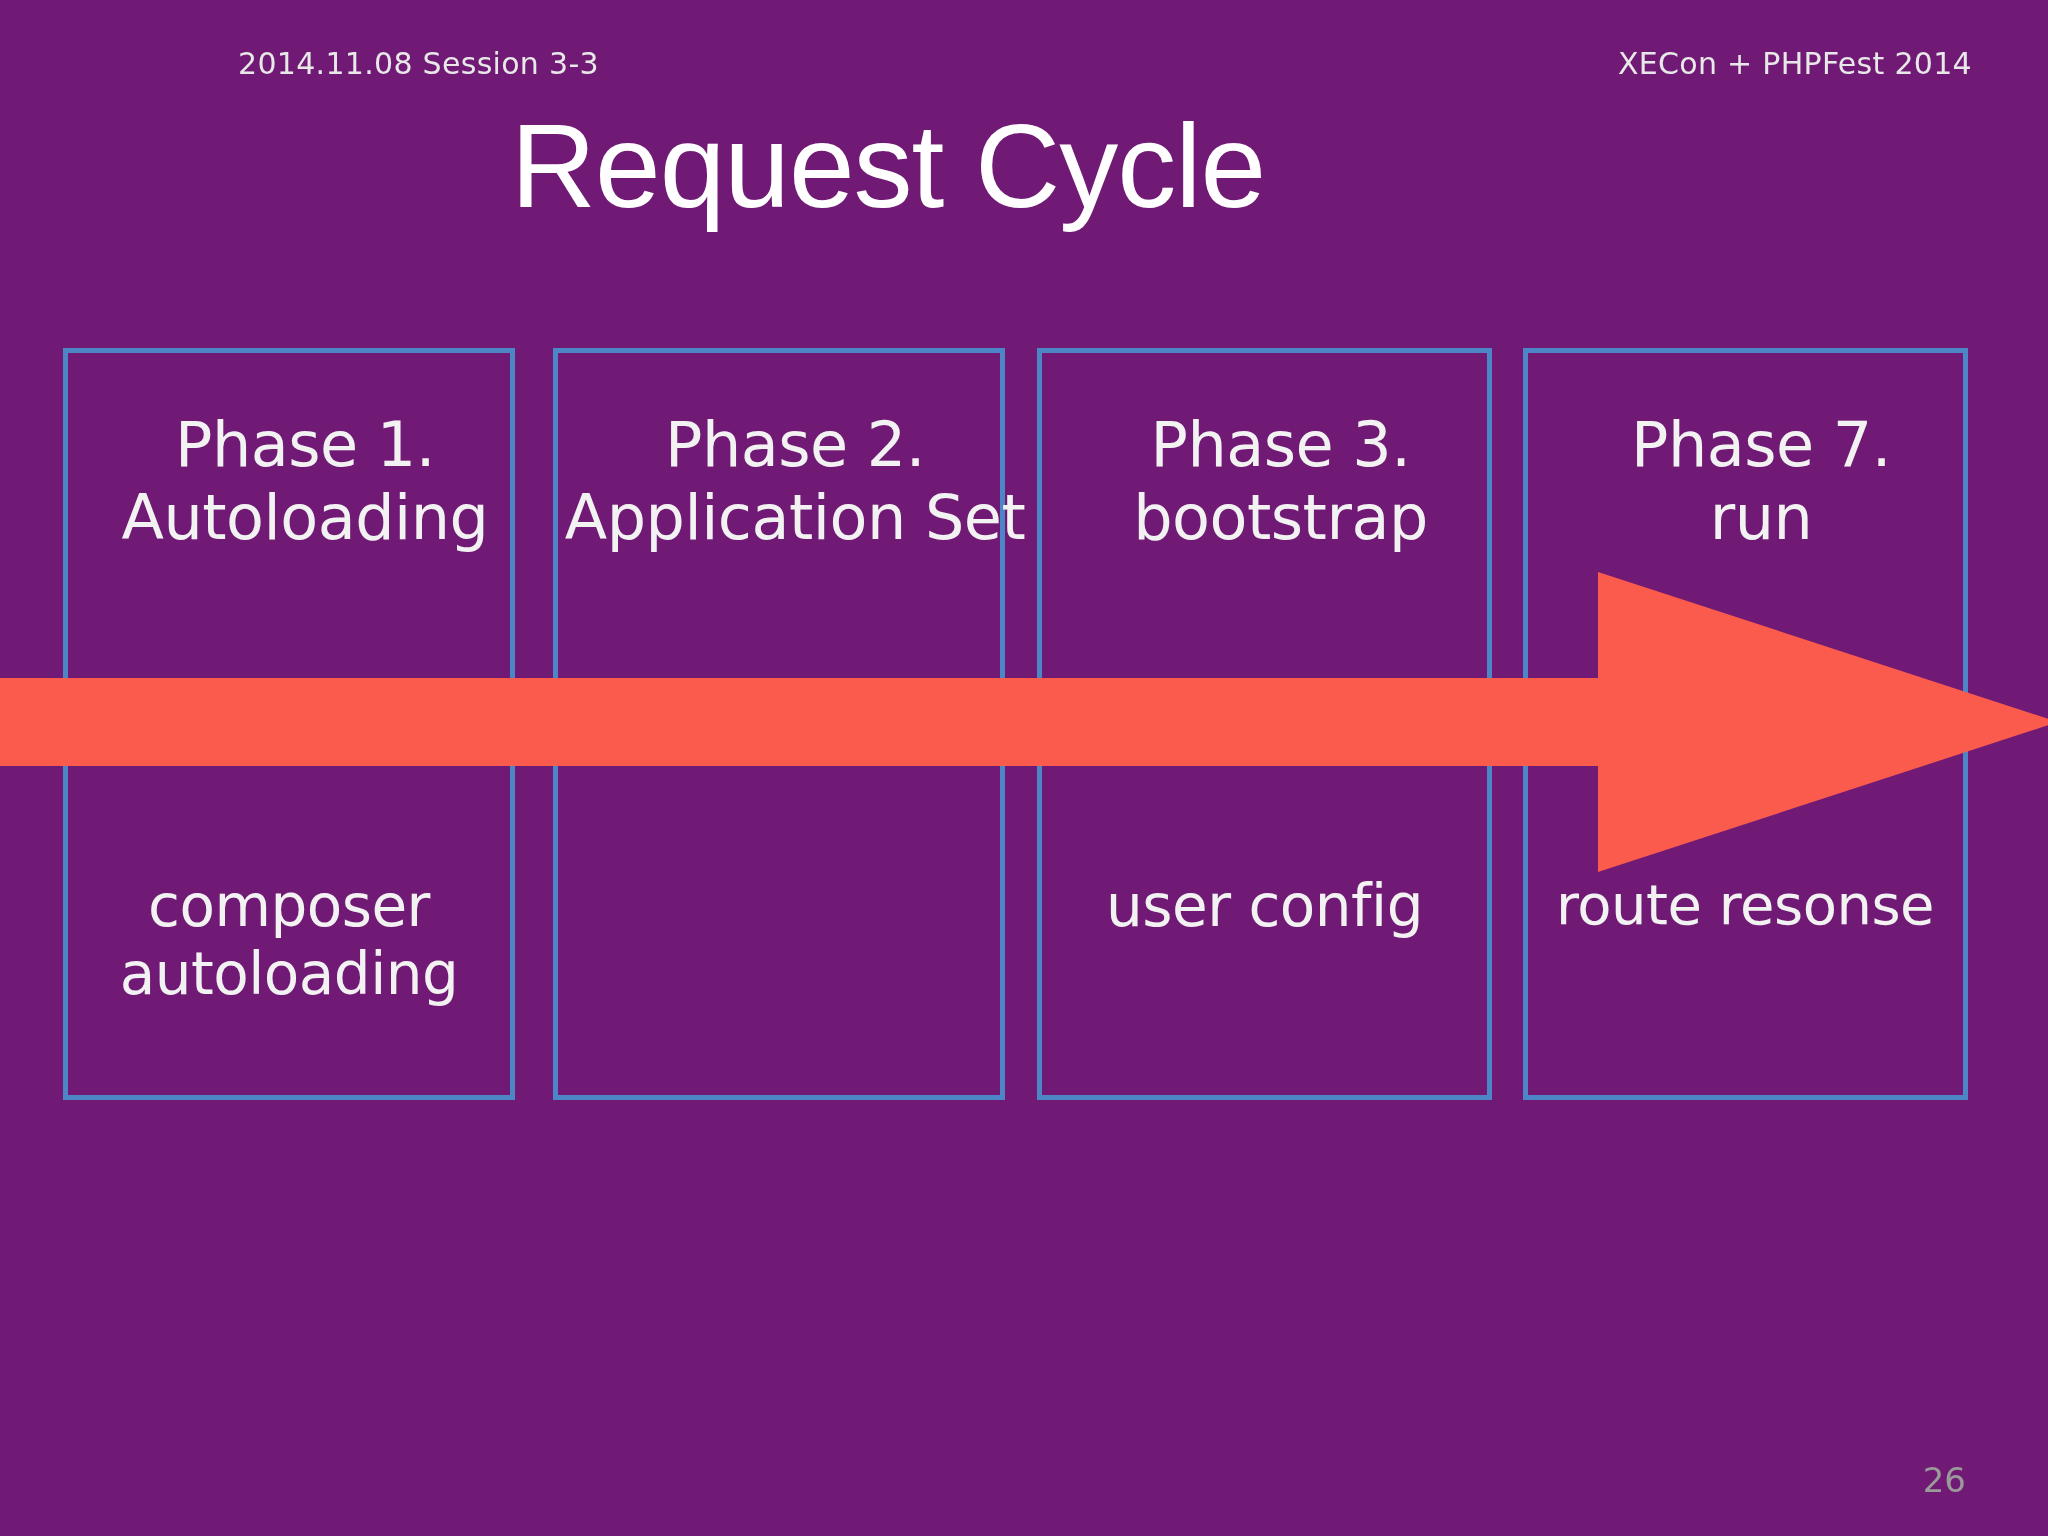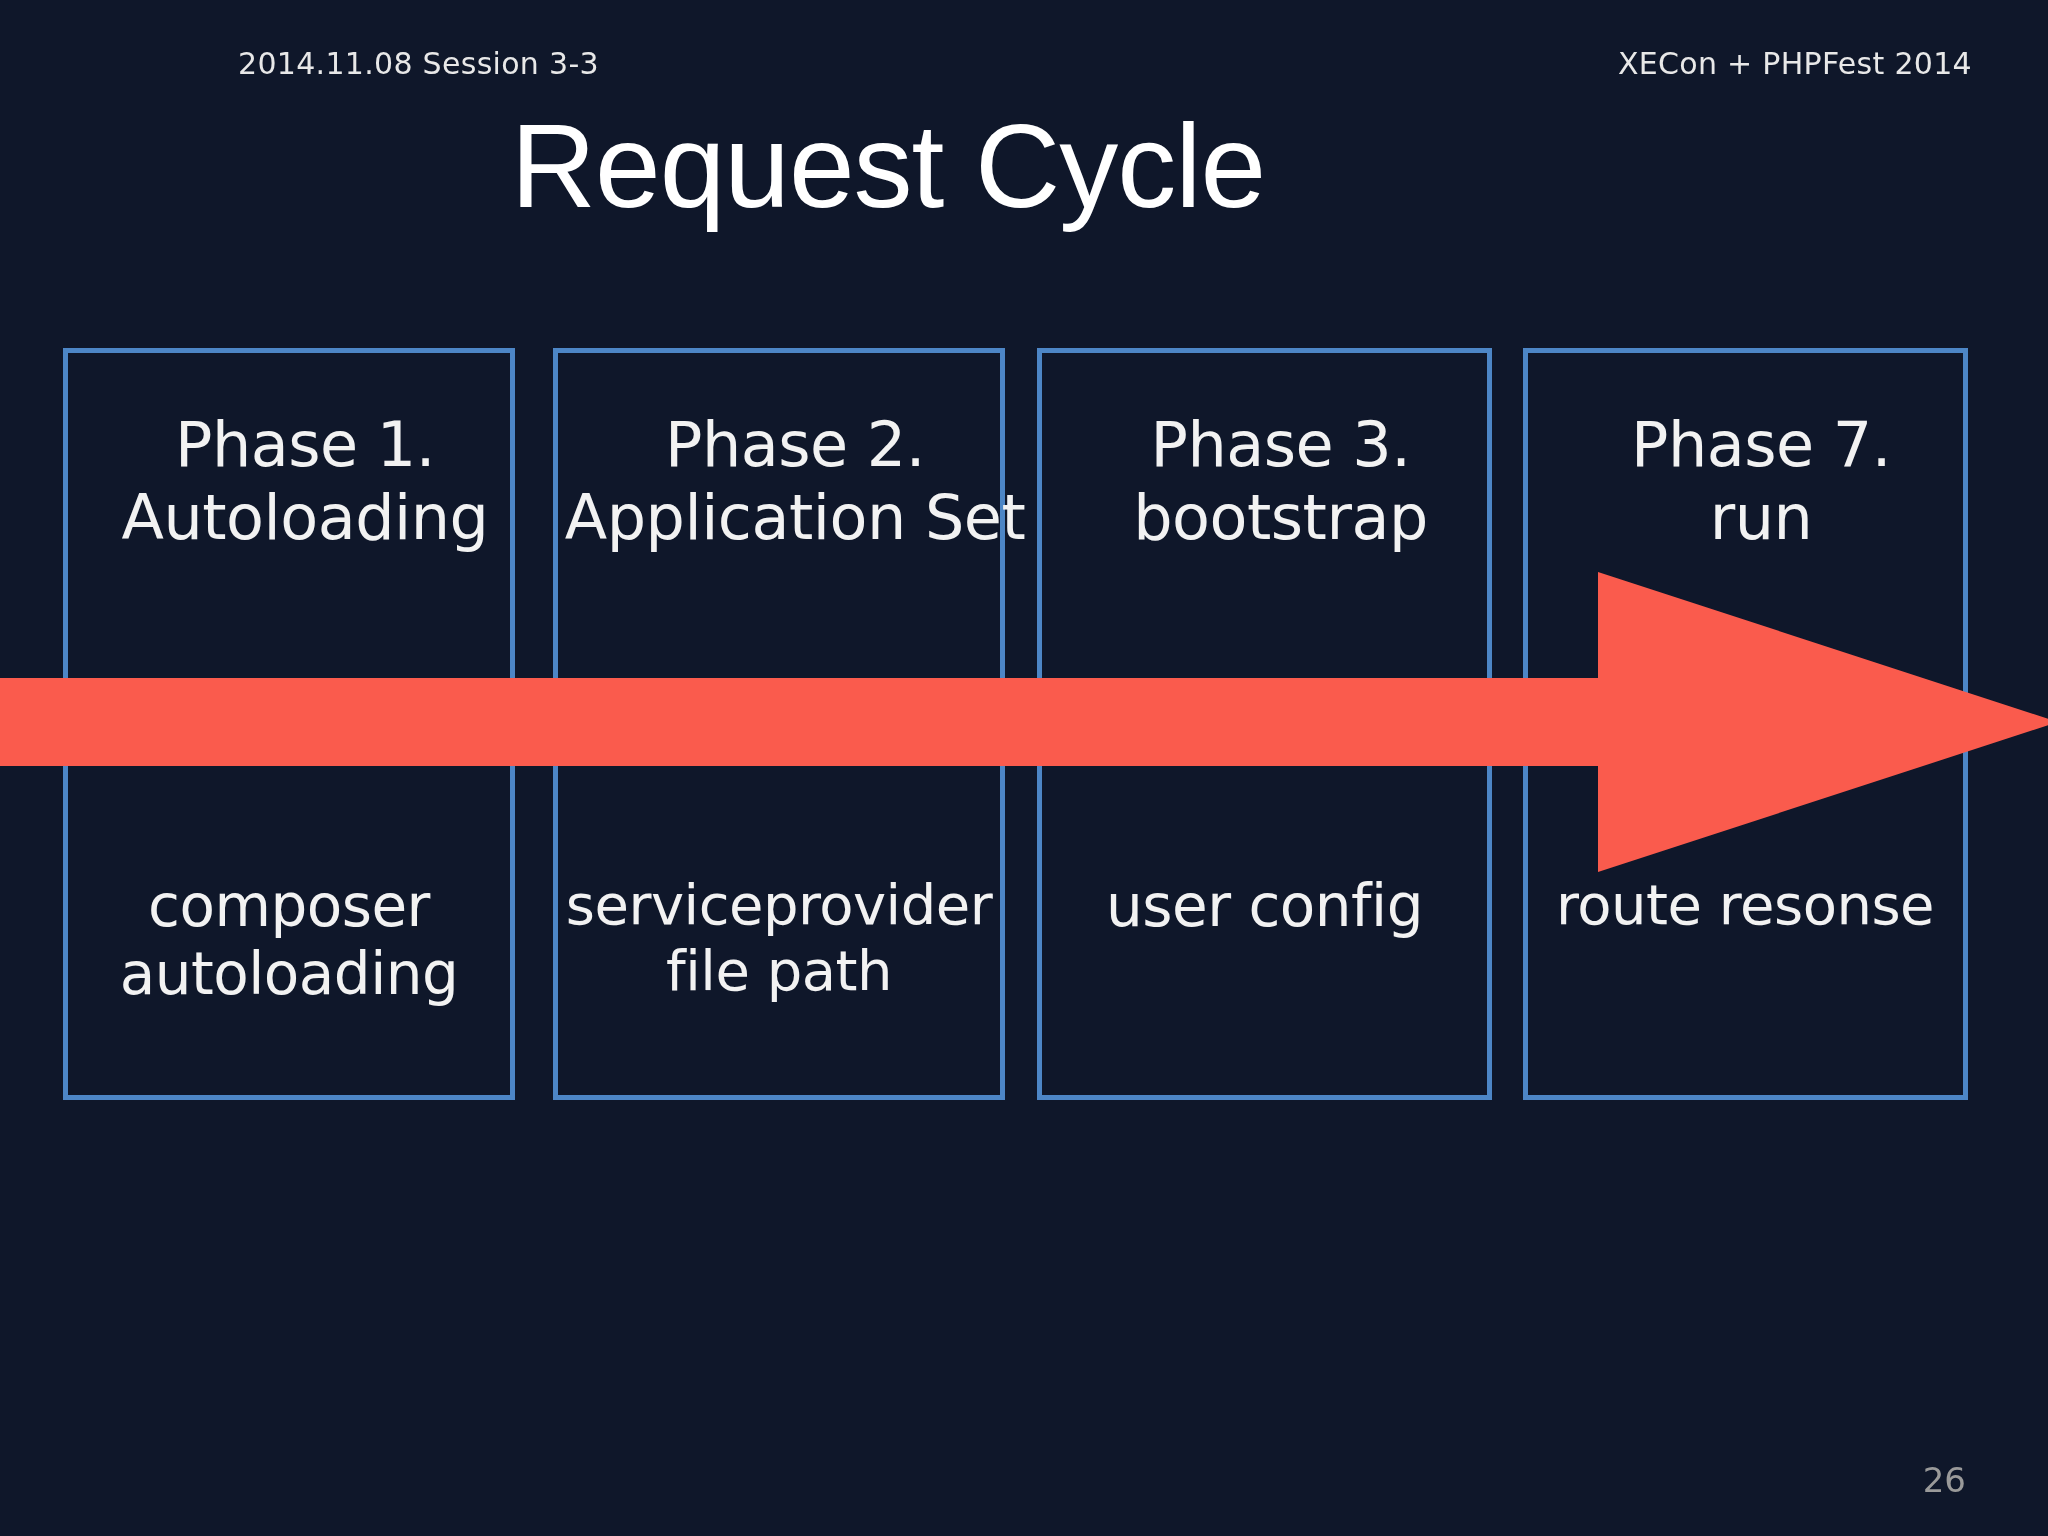--- a/index.html
+++ b/index.html
@@ -119,21 +119,21 @@
     right: 82px;
     bottom: 36px;
     font-family: "DejaVu Sans", "Liberation Sans", sans-serif;
     font-size: 34px;
     color: #9a9a9a;
   }
 </style>
 </head>
 <body style="background: rgb(63, 63, 63);">
 
-<div id="slide" style="background: #0f172a;">
+<div id="slide" style="background: #701a75;">
 
   <div class="hdr" id="hdr-left">2014.11.08 Session 3-3</div>
 
   <div class="hdr" id="hdr-right">XECon + PHPFest 2014</div>
 
   <div id="title">Request Cycle</div>
 
   <div class="phase-row">
     <div class="phase-box b0" style="border-color: rgb(77, 134, 198);"></div>
     <div class="phase-box b1" style="border-color: rgb(77, 134, 198);"></div>
@@ -159,24 +159,20 @@
   </div>
   <div class="phase-title t3">
     <span>Phase 7.</span>
     <span class="line2">run</span>
   </div>
 
   <div class="phase-sub s0 t0">
     <span>composer</span>
     <span class="line2">autoloading</span>
   </div>
-  <div class="phase-sub s1 t1">
-    <span>serviceprovider</span>
-    <span class="line2">file path</span>
-  </div>
   <div class="phase-sub s3 t3">
     <span>route resonse</span>
   </div>
   <div class="phase-sub s2 t2">
     <span>user config</span>
   </div>
 
   <div id="pageno">26</div>
 
 </div>

